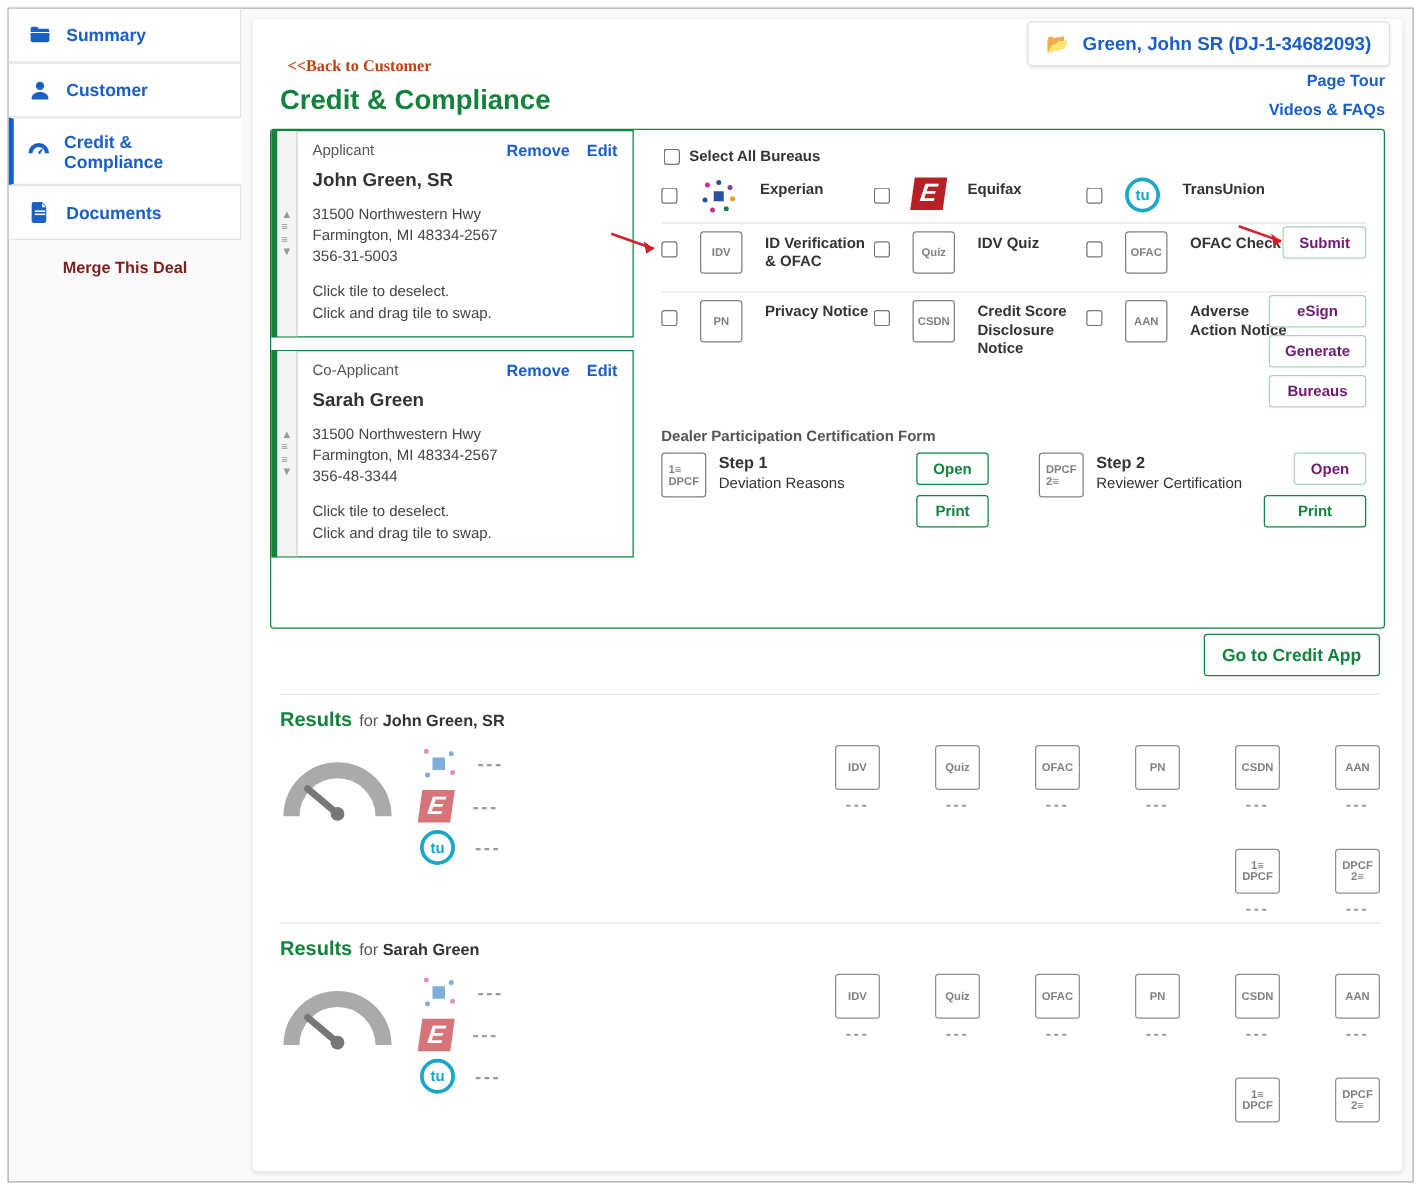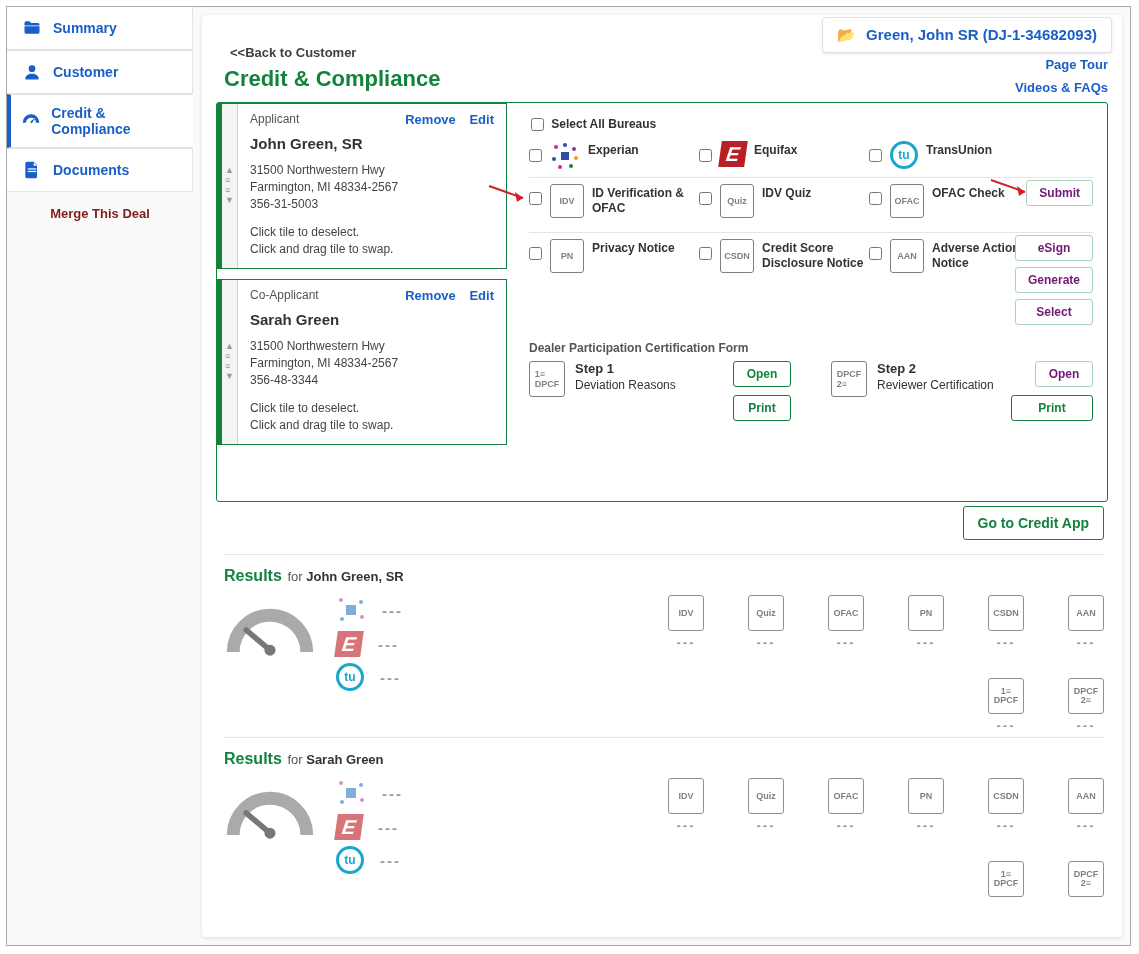--- a/index.html
+++ b/index.html
@@ -12,21 +12,21 @@
 .nav-item.active { border-left: 4px solid #1a5fc7; padding-left: 10px; border-right: 1px solid #fff; }
 .nav-item .icon { width: 22px; height: 22px; display:flex;align-items:center;justify-content:center;color:#1a5fc7; }
 .merge-link { display:block; text-align:center; padding: 14px 0; font-size:13px; font-weight:700; color:#7f1d1d; cursor:pointer; }
 
 .content { position:absolute; left: 195px; top: 8px; right: 8px; bottom: 8px; background:#fff; border-radius:4px; box-shadow: 0 1px 4px rgba(0,0,0,0.12); overflow:hidden; }
 
 .customer-badge { position:absolute; top: 2px; right: 10px; background:#fff; border:1px solid #e0e0e0; border-radius:4px; padding: 8px 14px; font-weight:700; color:#1a5fc7; font-size:15px; box-shadow: 0 1px 3px rgba(0,0,0,0.1); z-index:5;}
 .customer-badge .icon { margin-right:6px; }
 
 .breadcrumb { padding: 30px 0 0 28px; }
-.back-link { color:#404040; font-weight:700; font-size:13px; text-decoration:none; cursor:pointer; }
+.back-link { color:#c2410c; font-weight:700; font-size:13px; text-decoration:none; cursor:pointer;font-family:Liberation Serif, serif; }
 .page-title { color:#12823d; font-weight:700; font-size:22px; padding: 6px 0 10px 22px; }
 .top-links { position:absolute; top:38px; right: 14px; text-align:right; }
 .top-links a { color:#1a5fc7; font-weight:600; font-size:13px; display:block; text-decoration:none; padding:4px 0; cursor:pointer;}
 
 .green-panel { margin: 0 14px; border:1px solid #12823d; border-radius:3px; padding-bottom:10px; min-height:400px; position:relative; }
 
 .applicant-tiles { position:absolute; left:0; top:0; width:290px; }
 .tile { border:1px solid #12823d; border-left:5px solid #12823d; background:#fff; margin:0 0 10px 0; display:flex; }
 .tile .grip { width:16px; background:#f4f4f4; border-right:1px solid #cfcfcf; display:flex; flex-direction:column; align-items:center; justify-content:center; color:#999; font-size:9px; line-height:1.1;}
 .tile .body { padding: 8px 12px 10px 12px; flex:1; }
@@ -35,21 +35,21 @@
 .tile-head .links a { color:#1a5fc7; font-weight:700; font-size:13px; margin-left:10px; text-decoration:none; cursor:pointer;}
 .tile .name { font-size:15px; font-weight:600; margin-bottom:10px;}
 .tile .addr { font-size:12px; color:#444; line-height:1.4;}
 .tile .hints { font-size:12px; color:#444; margin-top:12px; line-height:1.4;}
 
 .checks-area { margin-left:300px; padding: 12px 14px 0 12px; }
 .row-hdr { font-size:12px; font-weight:700; color:#333; padding:2px 0 4px 2px; }
 .row-hdr input { margin-right:4px; vertical-align:middle;}
 .check-row { display:flex; align-items:flex-start; padding:6px 0; border-bottom:1px solid #e5e5e5; position:relative;}
 .check-row:last-child { border-bottom:none;}
-.citem { display:flex; align-items:flex-start; gap:8px; width:170px; font-size:12px; font-weight:700; color:#333; }
+.citem { display:flex; align-items:flex-start; gap:18px; width:170px; font-size:12px; font-weight:700; color:#333; }
 .citem input { margin-top:8px;}
 .citem .ibox { width:34px; height:34px; border:1px solid #808080; border-radius:3px; display:flex; align-items:center; justify-content:center; font-size:9px; color:#808080; font-weight:700; flex-shrink:0; text-align:center; line-height:1;}
 .citem .lbl { padding-top:2px; line-height:1.2; }
 .btncol { position:absolute; right:0; top:2px; display:flex; flex-direction:column; gap:6px;}
 .btn { border:1px solid #12823d; color:#12823d; background:#fff; border-radius:3px; padding:5px 12px; font-weight:700; font-size:12px; cursor:pointer; min-width:58px;}
 .btn.disabled { color:#701a75; border-color:#a9d3b8; cursor:default;margin-left:24px;}
 .btn.big { font-size:14px; padding:7px 14px;}
 
 .dpcf-section { margin-left:300px; padding: 18px 14px 6px 12px; }
 .dpcf-title { font-size:12px; font-weight:700; color:#555; margin-bottom:6px;}
@@ -280,21 +280,21 @@
             <span class="lbl">Credit Score Disclosure Notice</span>
           </div>
           <div class="citem">
             <input type="checkbox" style="">
             <span class="ibox">AAN</span>
             <span class="lbl">Adverse Action Notice</span>
           </div>
           <div class="btncol">
             <button class="btn disabled">eSign</button>
             <button class="btn disabled">Generate</button>
-            <button class="btn disabled">Select</button>
+            <button class="btn disabled">Bureaus</button>
           </div>
         </div>
       </div>
 
       <div class="dpcf-section">
         <div class="dpcf-title">Dealer Participation Certification Form</div>
         <div class="dpcf-row">
           <div class="dpcfgroup">
             <div class="dpcf-step">
               <span class="ibox">1≡<br>DPCF</span>

